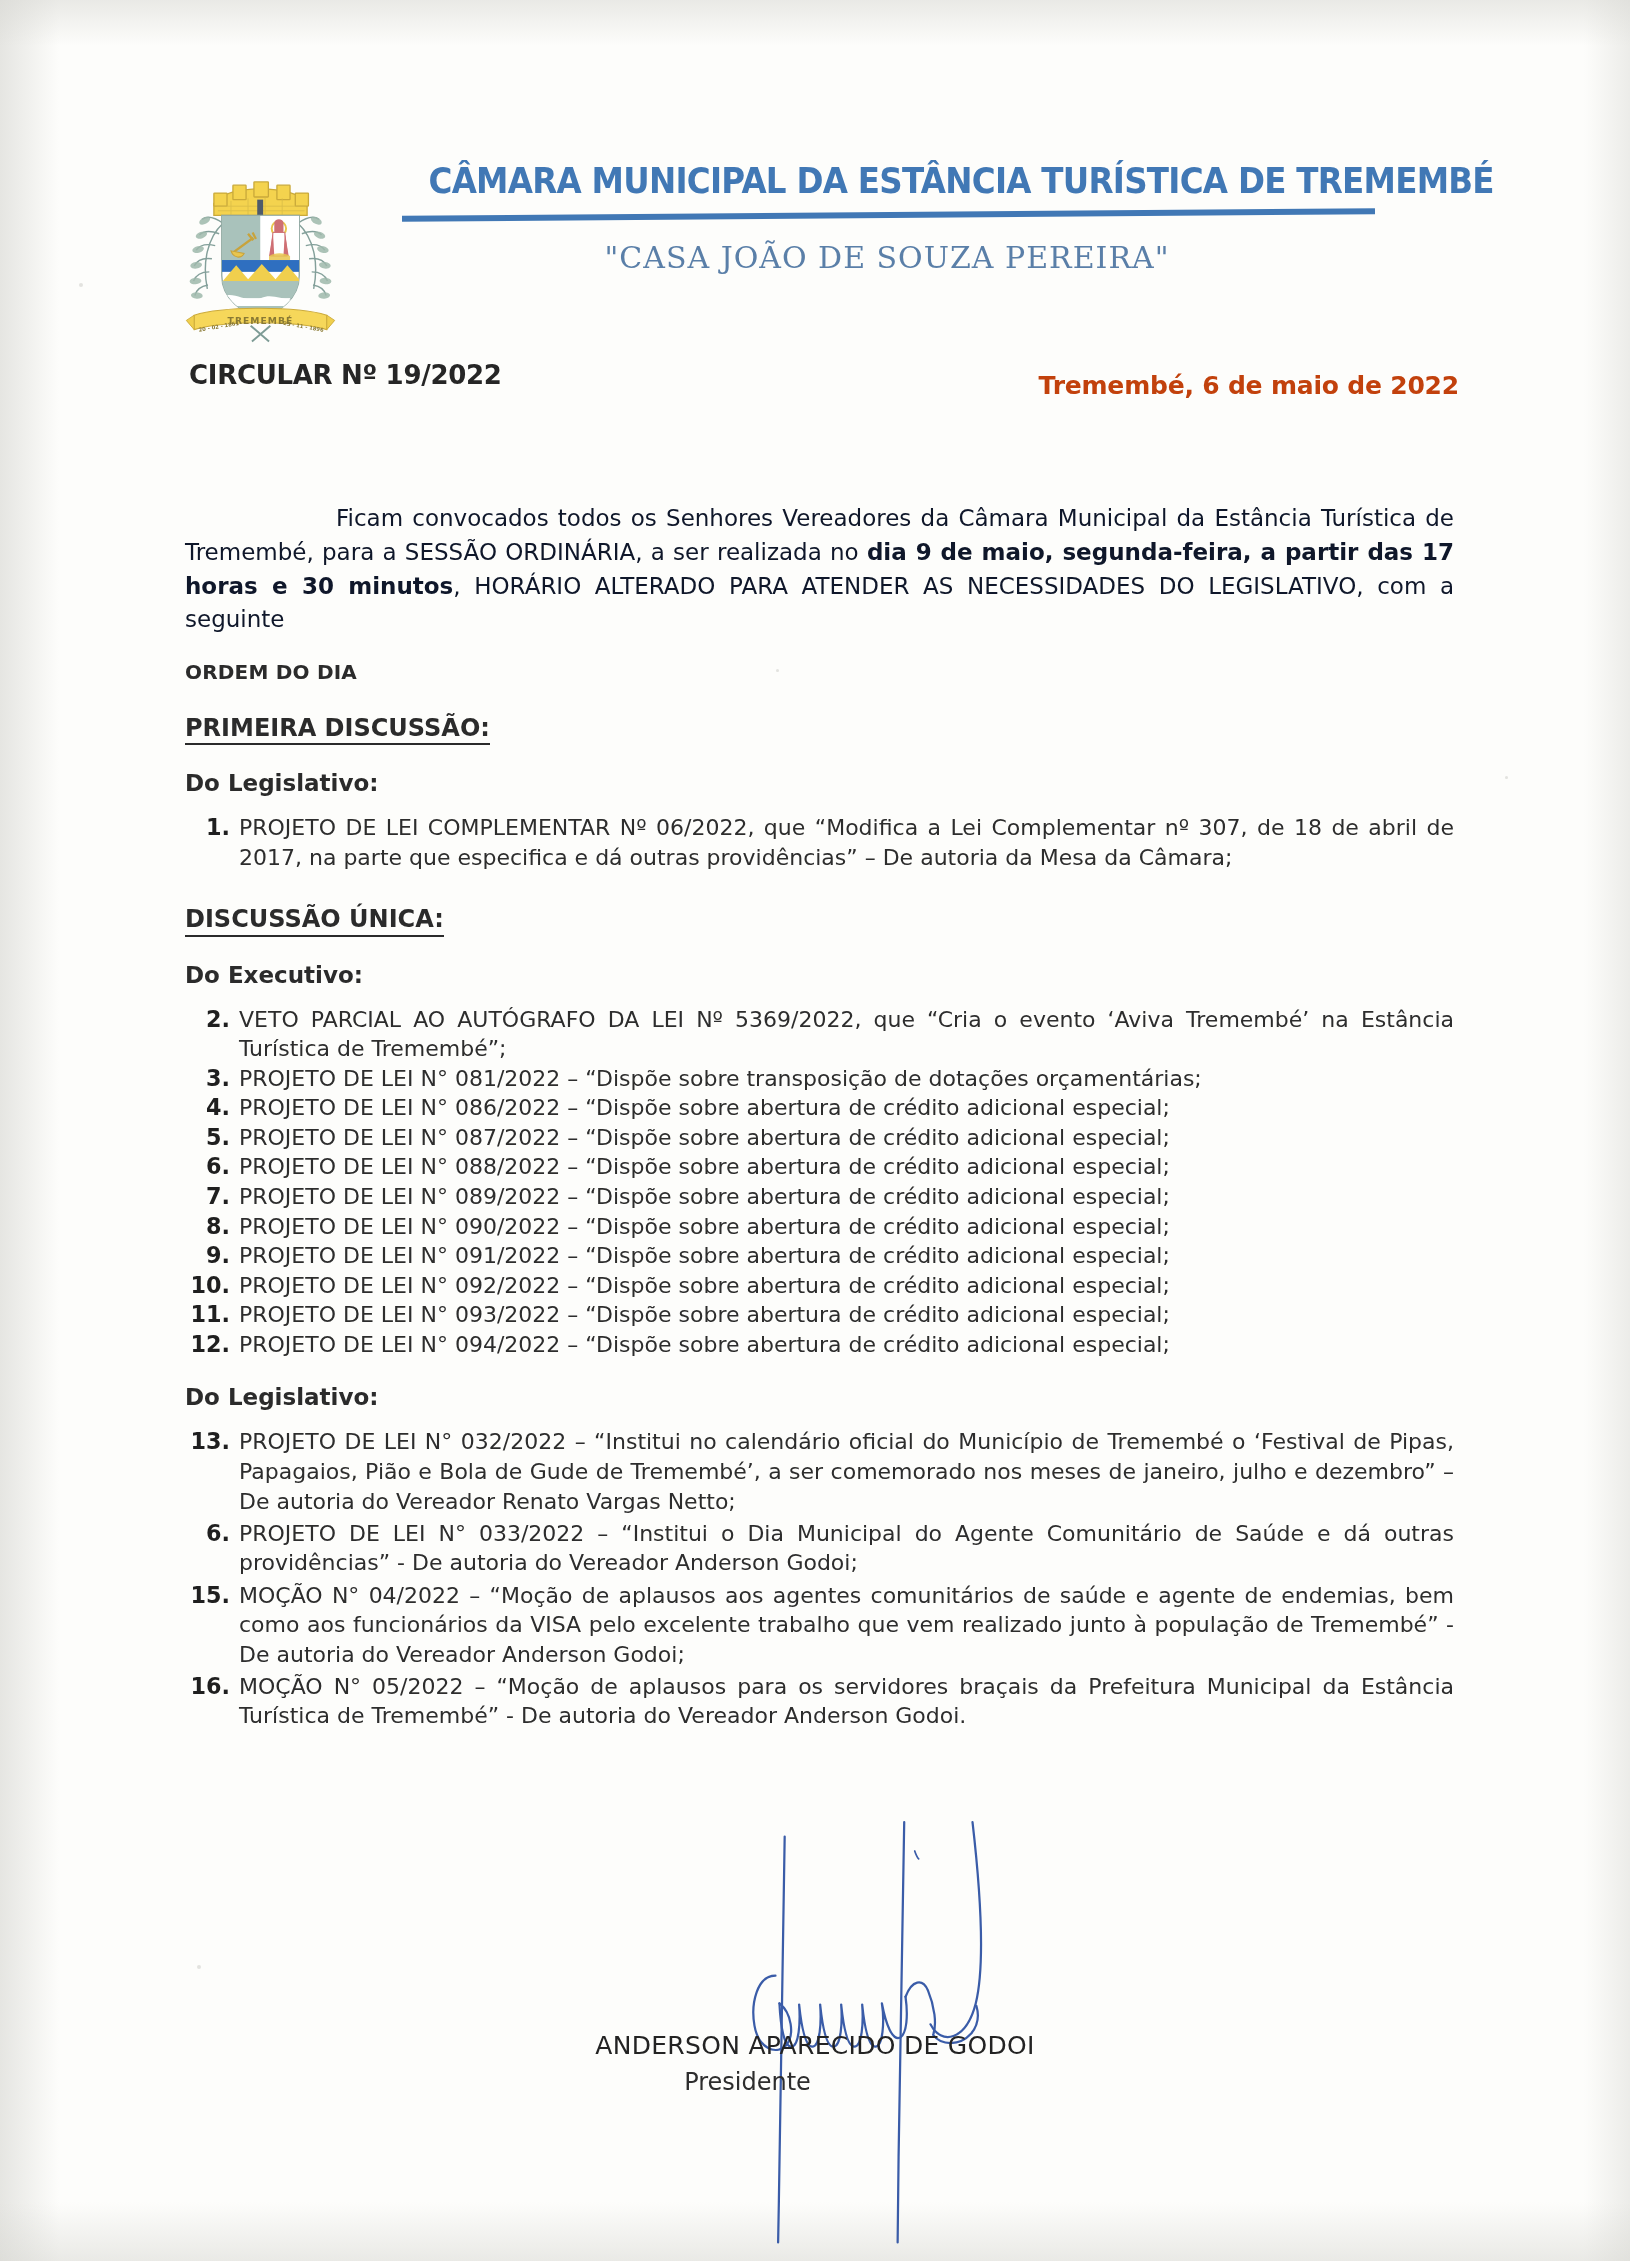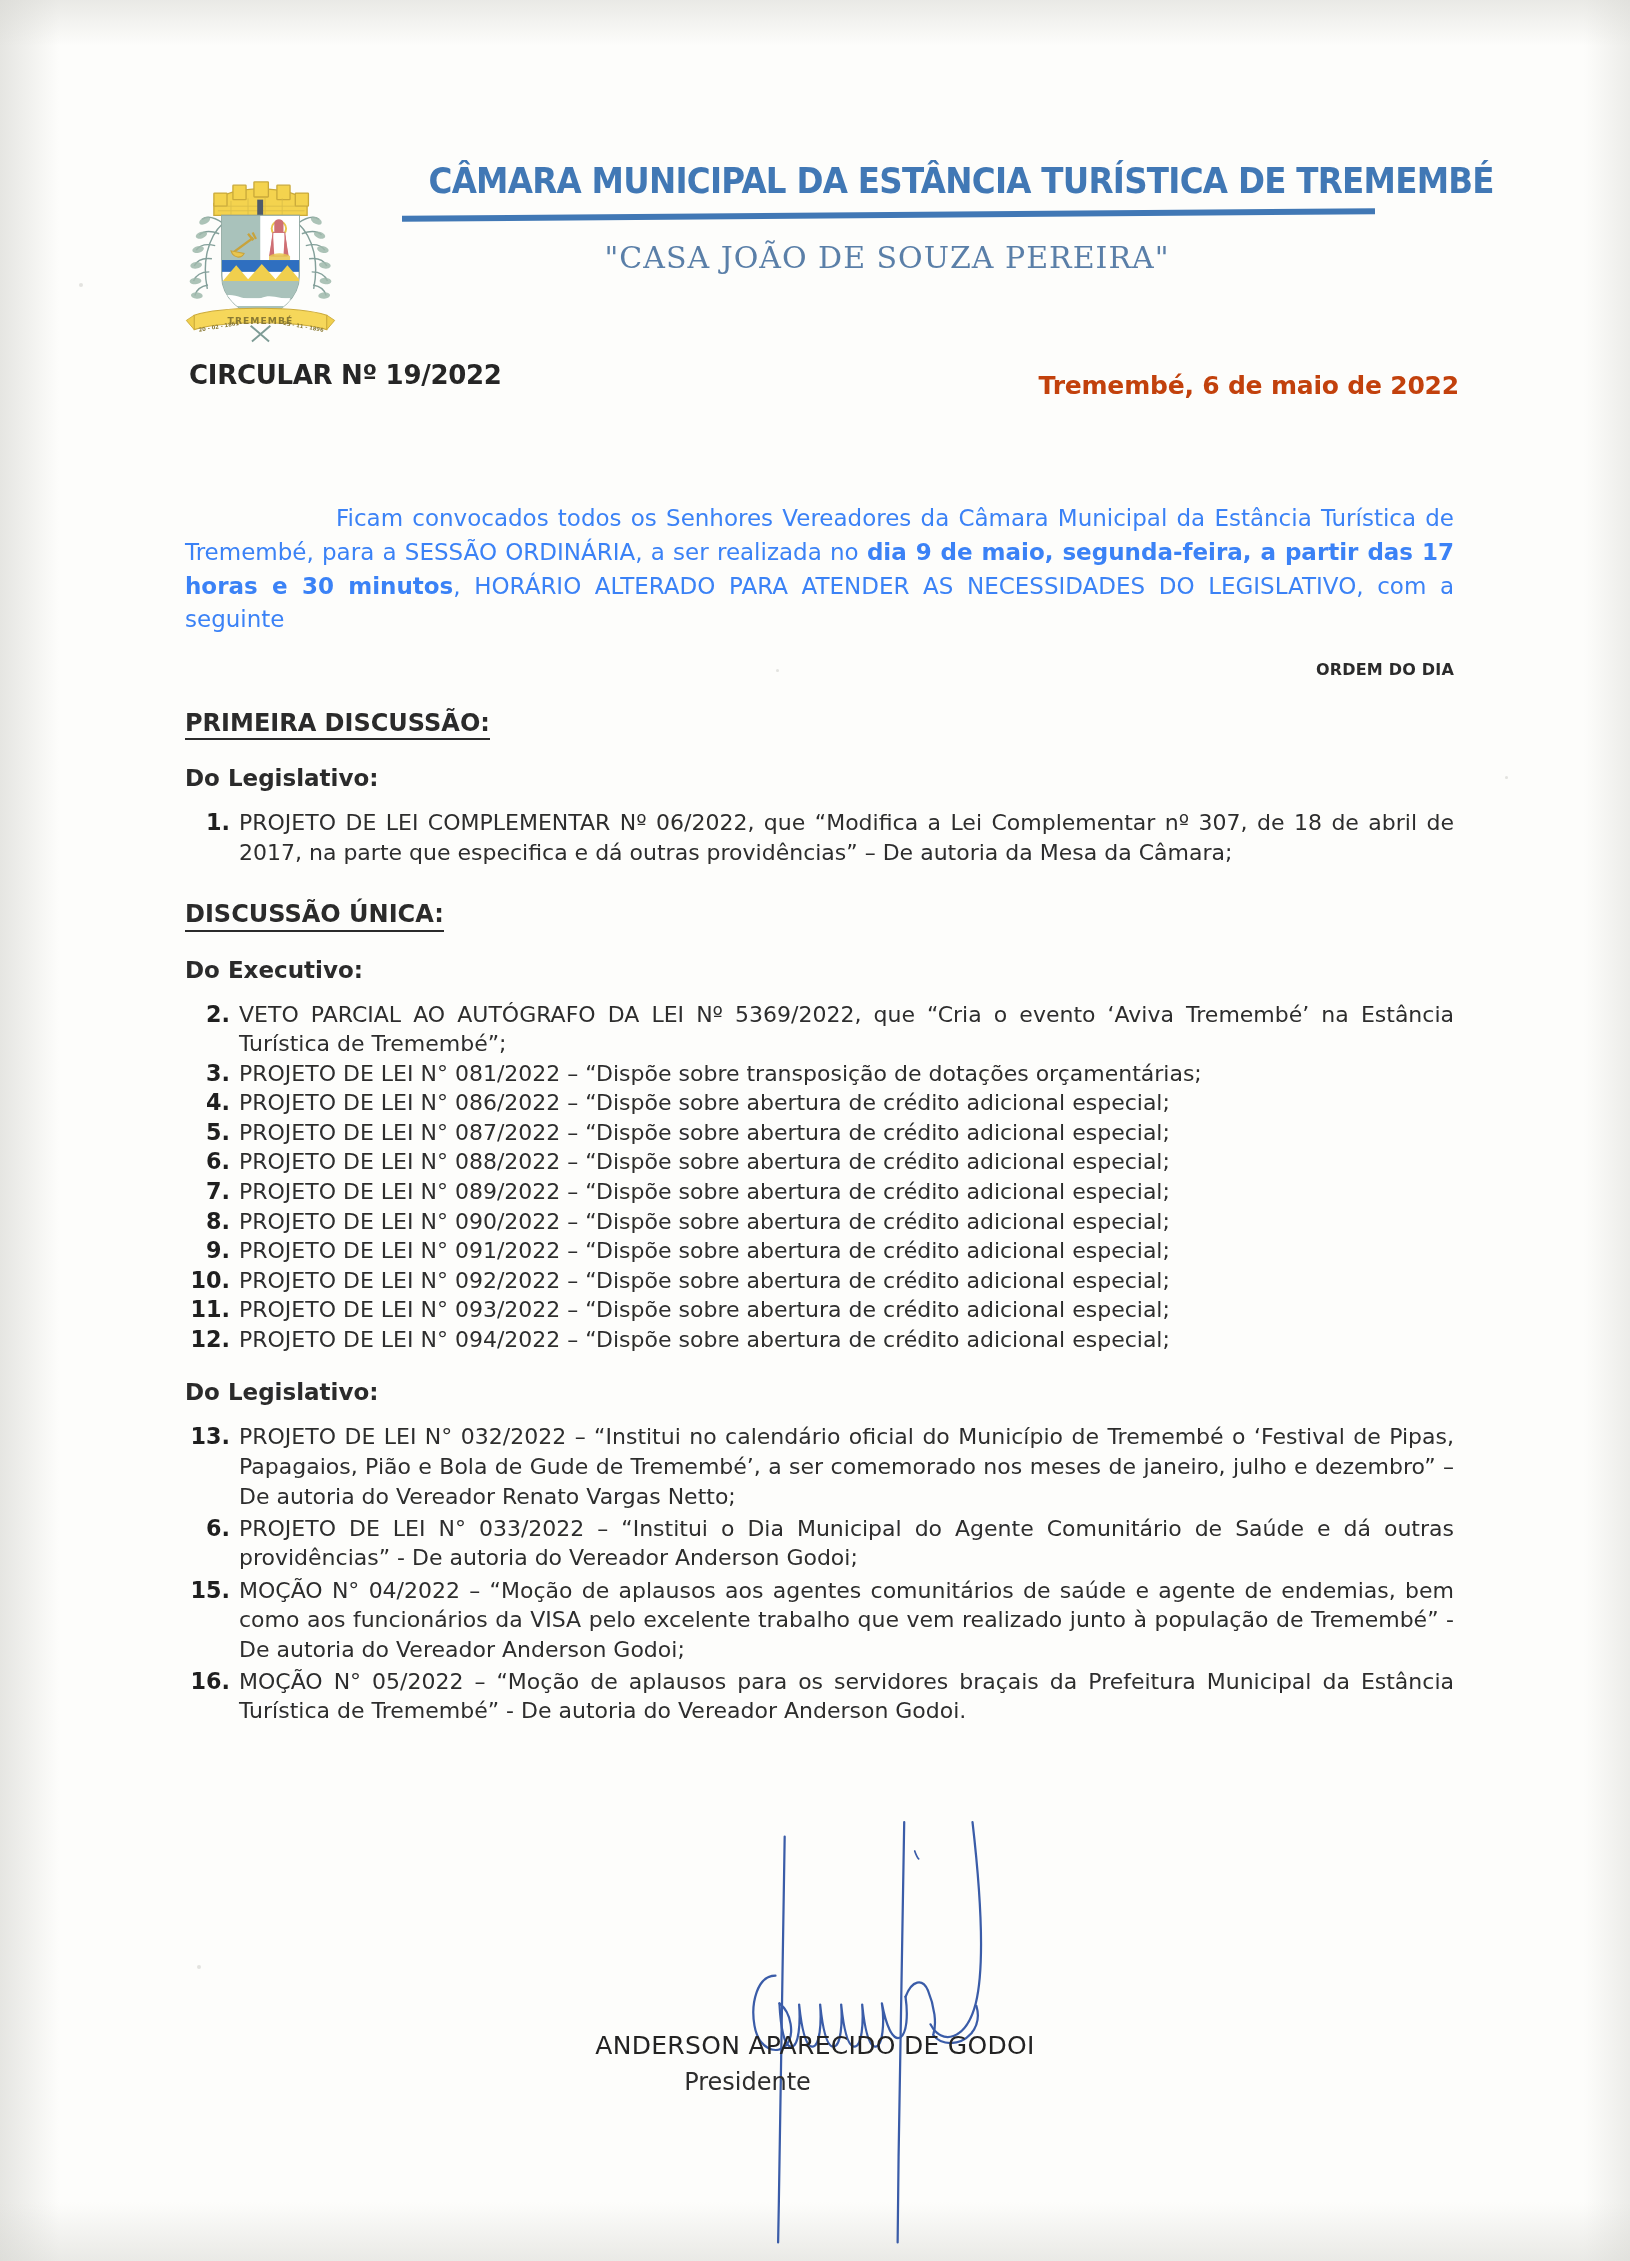--- a/index.html
+++ b/index.html
@@ -103,28 +103,28 @@
   .body-wrap {
     position: absolute;
     left: 185px; top: 479px;
     width: 1269px;
   }
   .intro {
     font-size: 23px;
     line-height: 1.47;
     text-align: justify;
     text-indent: 151px;
-    color: #3b82f6;
+    color: #0f172a;
   }
   .intro b { font-weight: 700; }
 
   .ordem {
-    text-align: right;
-    font-weight: 700;
-    font-size: 16px;
+    text-align: left;
+    font-weight: 700;
+    font-size: 20px;
     letter-spacing: 0.2px;
   }
 
   .sec-head {
     margin-top: 30px;
     font-weight: 700;
     font-size: 24px;
     display: inline-block;
     border-bottom: 2.6px solid #2b2b2b;
     padding-bottom: 1.3px;

